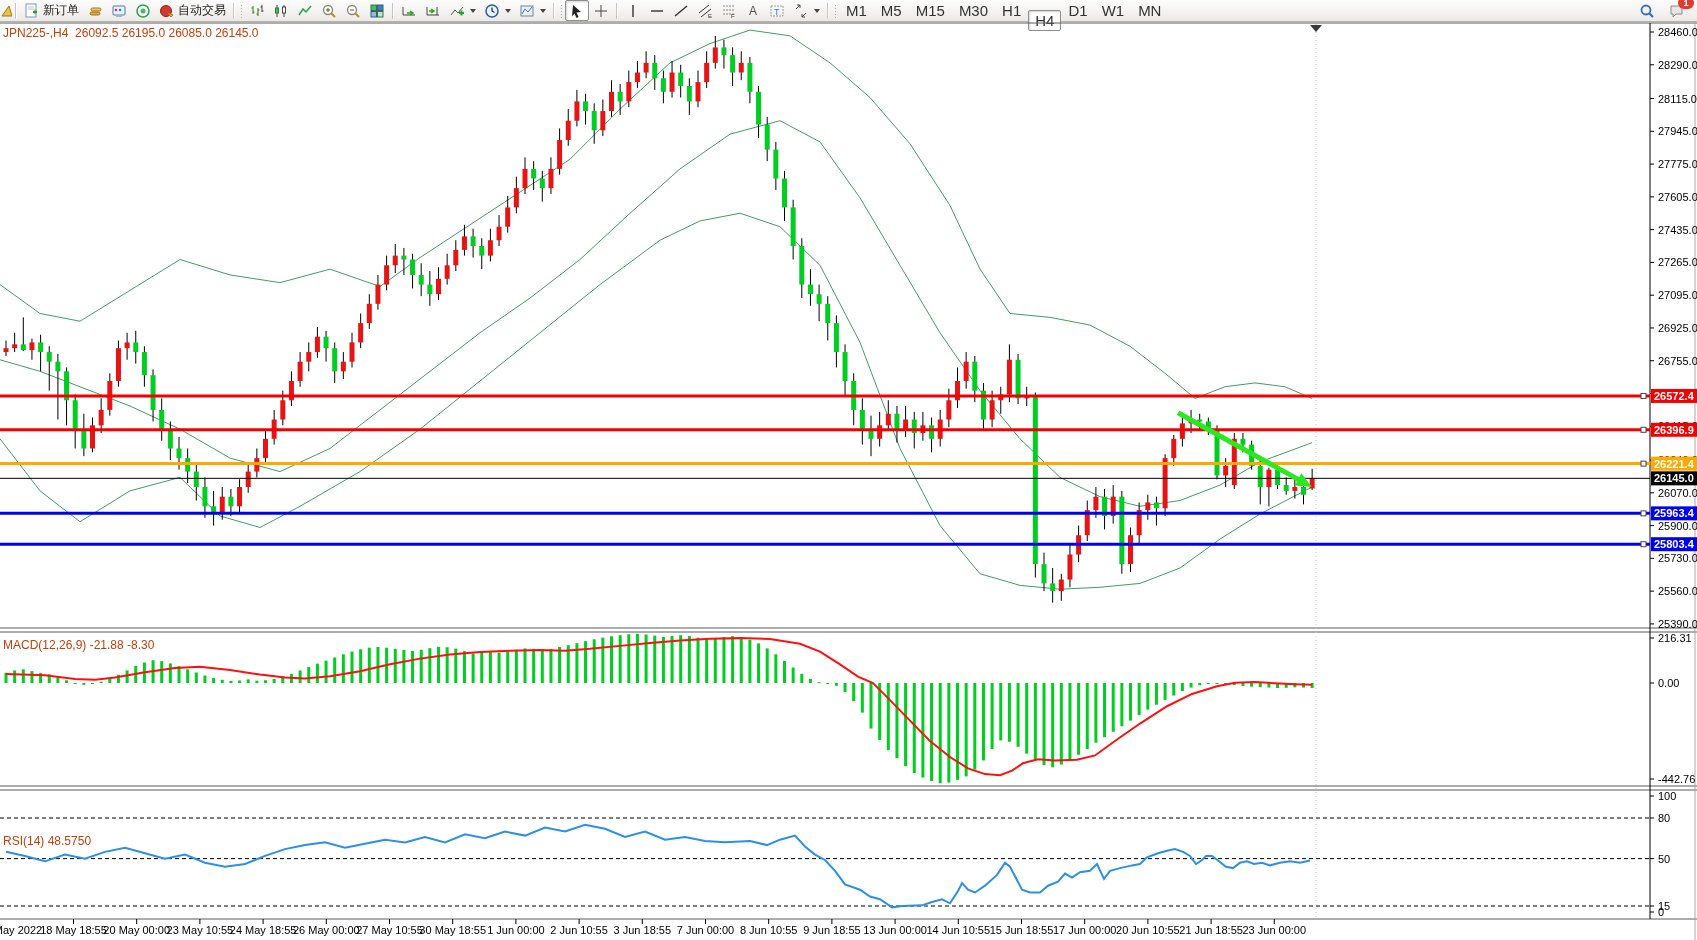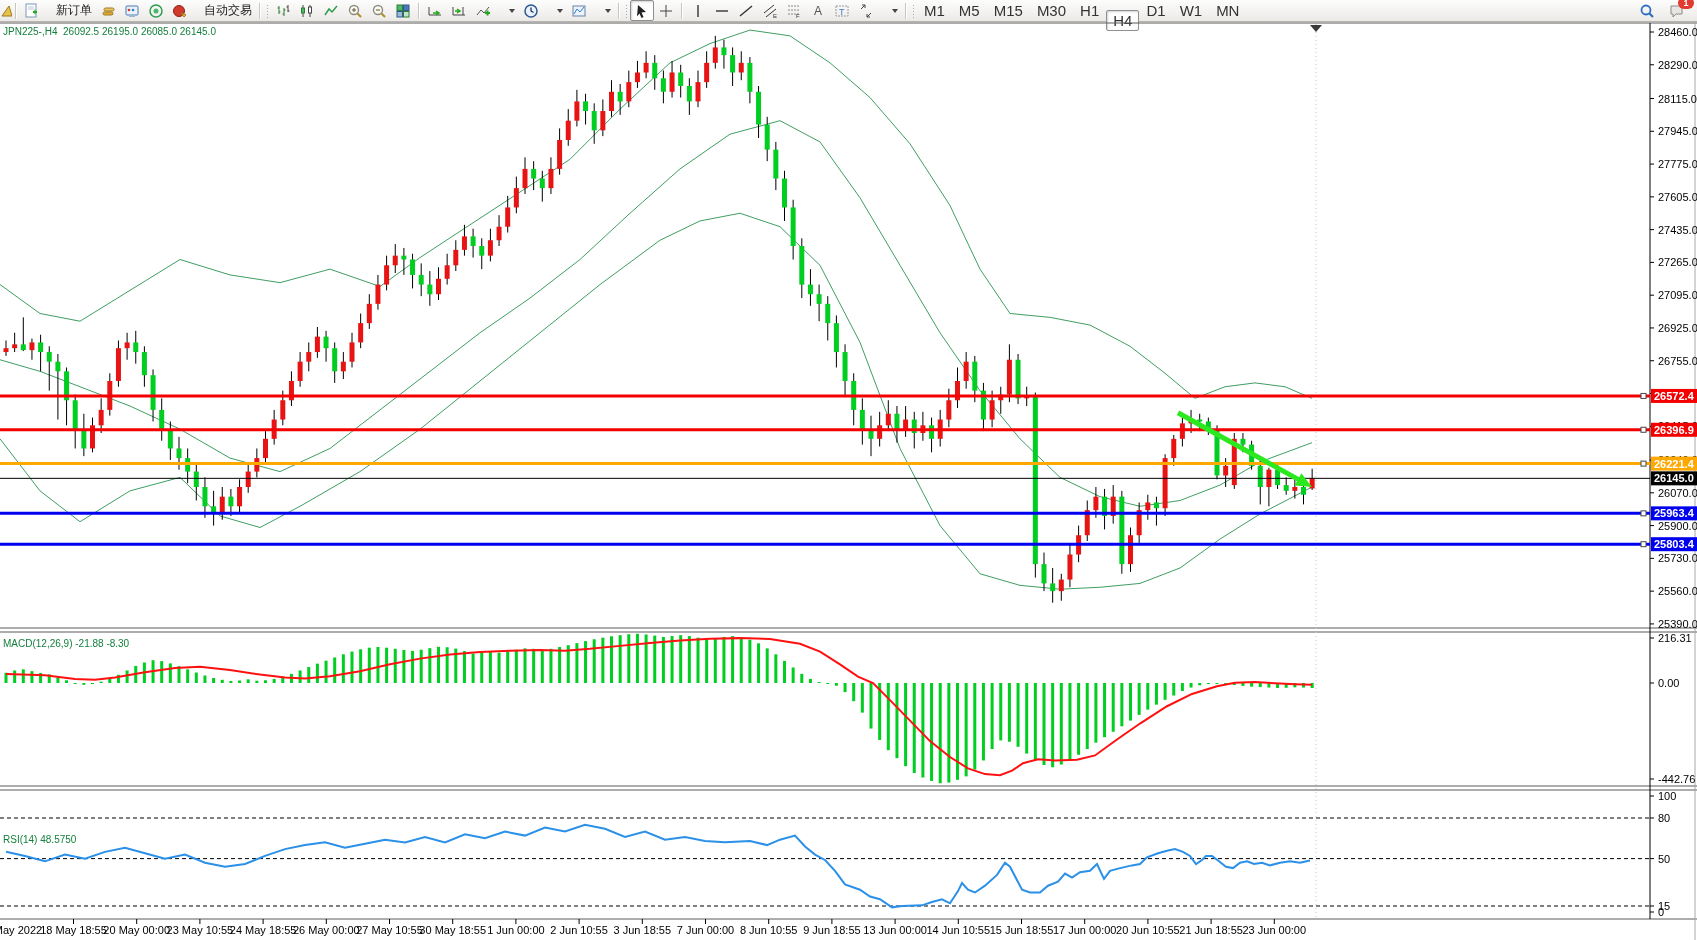--- a/index.html
+++ b/index.html
@@ -4,31 +4,31 @@
 <style>
   html,body{margin:0;padding:0;background:#fff;font-family:"Liberation Sans",sans-serif;}
   #app{position:relative;width:1697px;height:940px;overflow:hidden;background:#fff;}
   
   #toolbar{position:absolute;left:0;top:0;width:1697px;height:21px;
     background:linear-gradient(#fdfdfd,#eceae7);border-bottom:1px solid #b7b4ae;
     display:flex;align-items:center;font-size:12px;color:#222;}
   .tb-group{display:flex;align-items:center;height:21px;}
   .tb-sep{width:1px;height:16px;background:#c9c6c0;border-right:1px solid #fff;margin:0 3px;}
   .tb-grip{width:3px;height:14px;margin:0 2px;background-image:radial-gradient(#aaa 40%,transparent 41%);background-size:3px 3px;}
-  .tb-btn{display:flex;align-items:center;gap:16px;padding:1px 3px;height:17px;border:1px solid transparent;border-radius:2px;}
+  .tb-btn{display:flex;align-items:center;gap:3px;padding:1px 3px;height:17px;border:1px solid transparent;border-radius:2px;}
   .tb-btn.pressed{border:1px solid #8f8f8f;background:#fff;box-shadow:inset 1px 1px 2px rgba(0,0,0,.18);}
   .tb-caret{width:0;height:0;border-left:3px solid transparent;border-right:3px solid transparent;border-top:4px solid #444;margin-left:2px;}
   .tf-btn{padding:2px 6px;height:15px;line-height:15px;font-size:15px;color:#333;border:1px solid transparent;border-radius:2px;}
   .tf-btn.pressed{border:1px solid #8f8f8f;background:#fff;box-shadow:inset 1px 1px 2px rgba(0,0,0,.18);margin-top:20px;}
   .icon16{width:16px;height:16px;display:block;}
   #tb-right{margin-left:auto;display:flex;align-items:center;gap:6px;padding-right:8px;}
   .badge{position:absolute;top:-4px;right:-6px;min-width:12px;height:12px;border-radius:7px;background:#e23a2e;color:#fff;
     font-size:9px;line-height:12px;text-align:center;padding:0 2px;font-weight:bold;}
   
-  .panel-label{position:absolute;font-size:10px;color:#15803d;white-space:pre;}
+  .panel-label{position:absolute;font-size:12px;color:#c2410c;white-space:pre;}
   #chart-title{left:3px;top:26px;}
   #macd-label{left:3px;top:638px;}
   #rsi-label{left:3px;top:834px;}
   svg text{font-family:"Liberation Sans",sans-serif;}
 </style>
 </head>
 <body>
 
 <div id="app">
 

